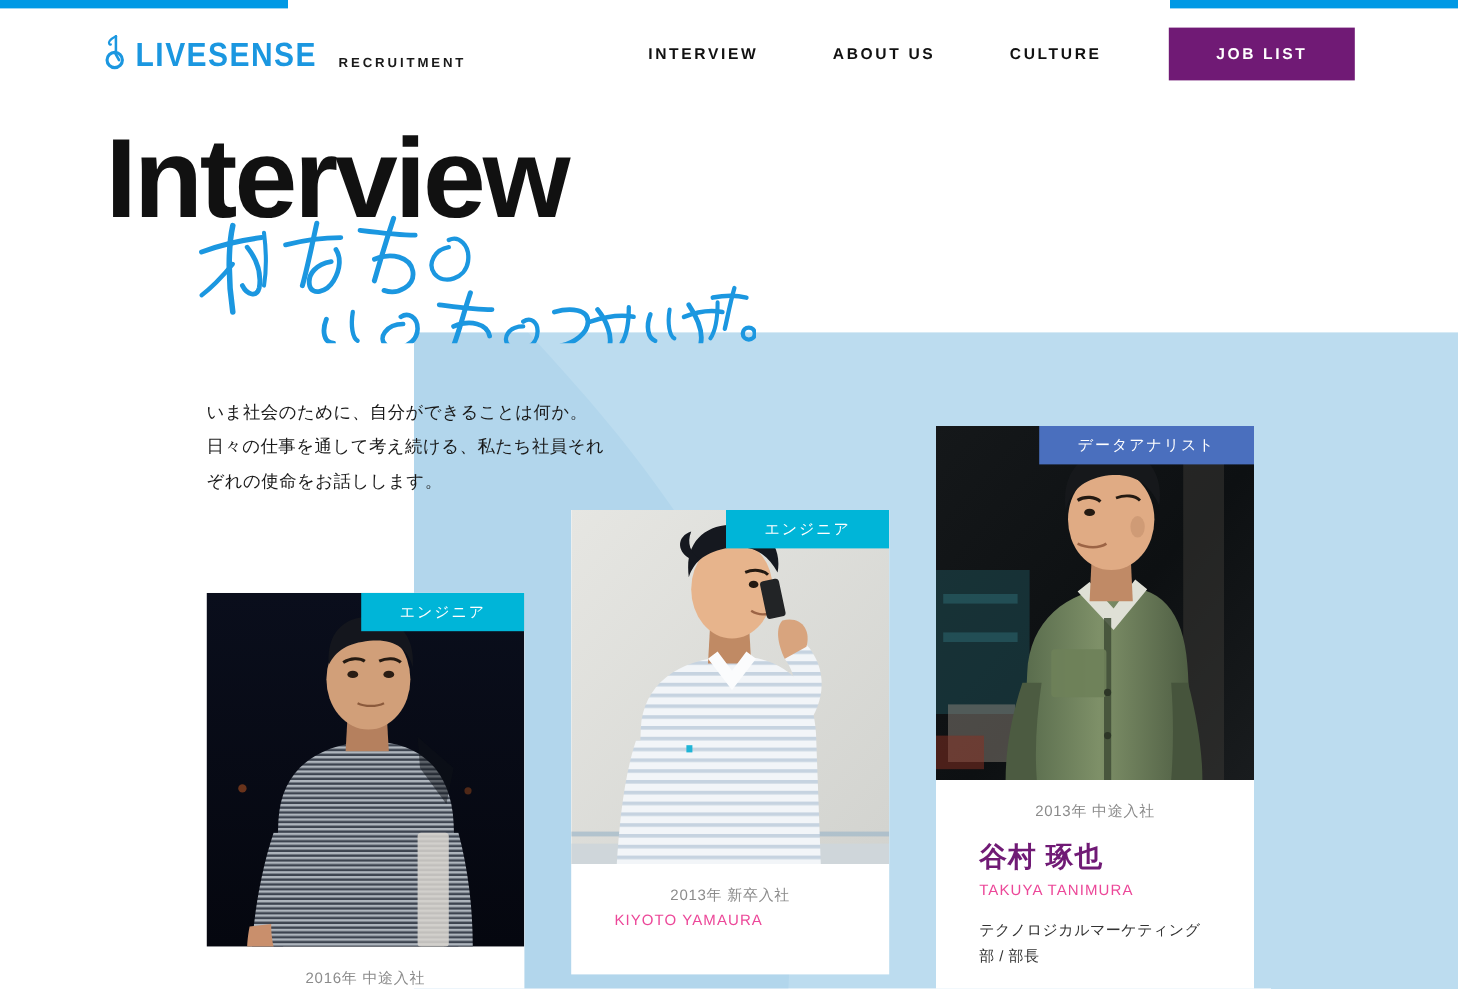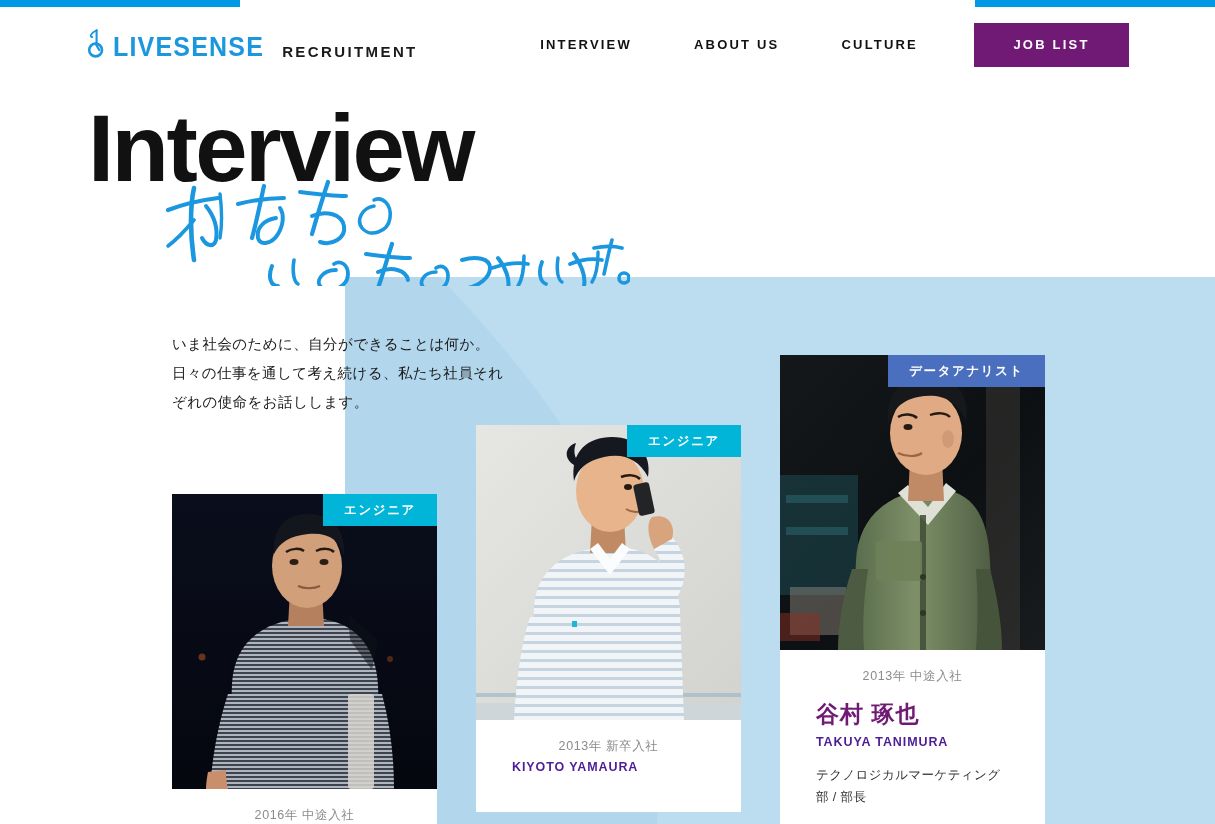--- a/index.html
+++ b/index.html
@@ -21,21 +21,21 @@
   .header { position:absolute; top:7px; left:0; width:1215px; height:75px; z-index:40; }
 
   .brand { position:absolute; left:86px; top:22px; display:flex; align-items:flex-end; }
   .brand-mark { width:20px; height:30px; margin-right:7px; display:block; }
   .brand-word {
     font-size:25px; font-weight:bold; color:#1b97e0;
     letter-spacing:1.2px; line-height:1; font-family:"Liberation Sans",sans-serif;
     transform:scaleY(1.12); transform-origin:center;
   }
   .brand-sub {
-    margin-left:18px; font-size:15px; font-weight:bold; color:#1a1a1a;
+    margin-left:18px; font-size:11px; font-weight:bold; color:#1a1a1a;
     letter-spacing:2.4px; line-height:1;
   }
 
   .nav { position:absolute; right:0; top:0; height:75px; display:flex; align-items:center; }
   .nav-link {
     font-size:13px; font-weight:bold; color:#111; letter-spacing:2.2px;
     text-decoration:none; margin-right:62px; white-space:nowrap; cursor:pointer;
   }
   .nav-link:last-of-type { margin-right:56px; }
   .job-btn {
@@ -65,32 +65,32 @@
   .lead {
     position:absolute; left:172px; top:330px; width:345px; z-index:22;
     font-size:14.5px; line-height:2.0; color:#1a1a1a; letter-spacing:0.4px;
   }
 
   
   .card { position:absolute; background:#fff; z-index:15; }
   .card-photo { position:relative; width:100%; overflow:hidden; }
   .card-photo svg { display:block; width:100%; height:100%; }
   .badge {
-    position:absolute; right:0; top:0; height:32px; padding:0 21px;
+    position:absolute; right:0; top:0; height:32px; padding:0 32px;
     display:flex; align-items:center; justify-content:center;
-    color:#fff; font-size:12.5px; font-weight:bold; letter-spacing:1.6px;
+    color:#fff; font-size:12.5px; font-weight:normal; letter-spacing:1.6px;
     white-space:nowrap;
   }
   .card-body { padding:18px 36px 22px 36px; }
   .card-join { font-size:12.5px; color:#8b8b8b; letter-spacing:0.6px;text-align:center; }
   .card-name {
     margin-top:14px; font-size:23px; font-weight:bold; color:#701a75; letter-spacing:1px;
   }
   .card-name-en {
-    margin-top:5px; font-size:12.5px; font-weight:bold; color:#4c1d95; letter-spacing:0.9px;
+    margin-top:5px; font-size:12.5px; font-weight:normal; color:#ec4899; letter-spacing:0.9px;
   }
   .card-dept {
     margin-top:16px; font-size:12.5px; color:#333; line-height:1.75; letter-spacing:0.4px;
   }
 
   
   #card-1 { left:172px; top:494px; width:265px; }
   #card-1 .card-photo { height:295px; }
   #card-2 { left:476px; top:425px; width:265px; }
   #card-2 .card-photo { height:295px; }

